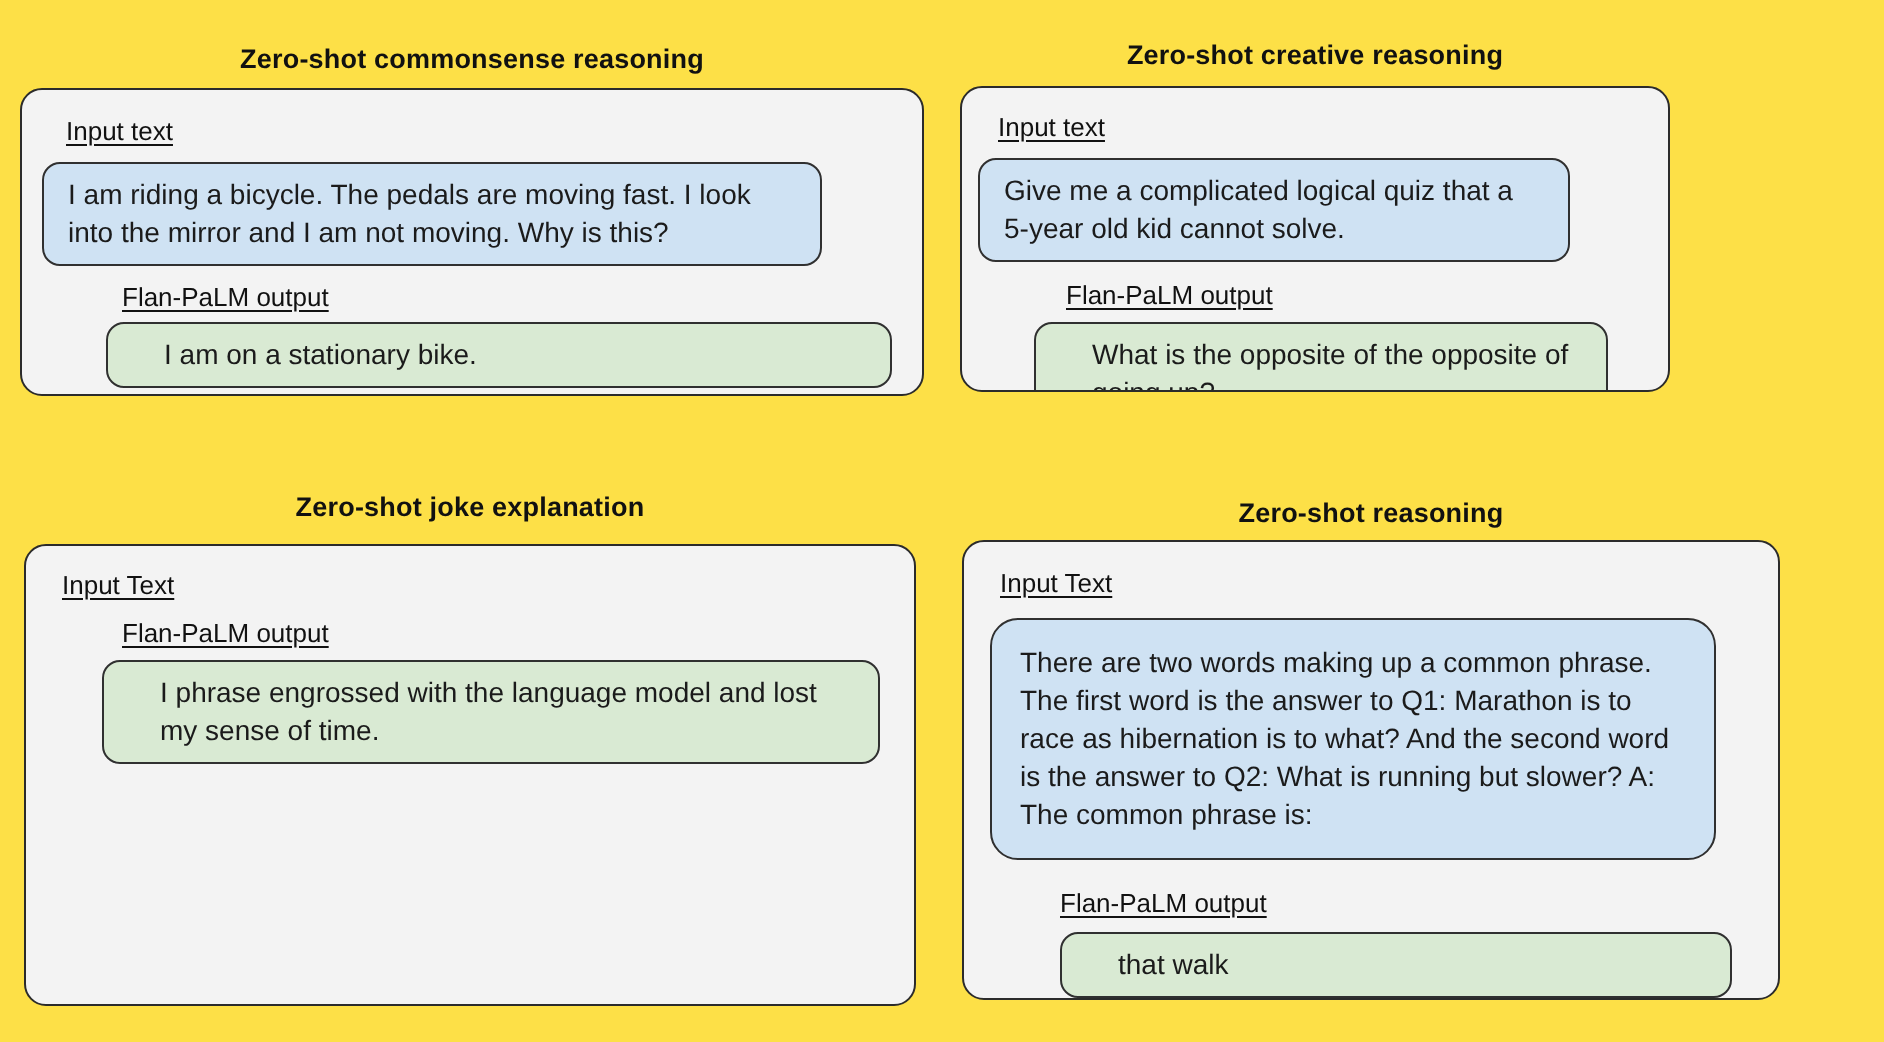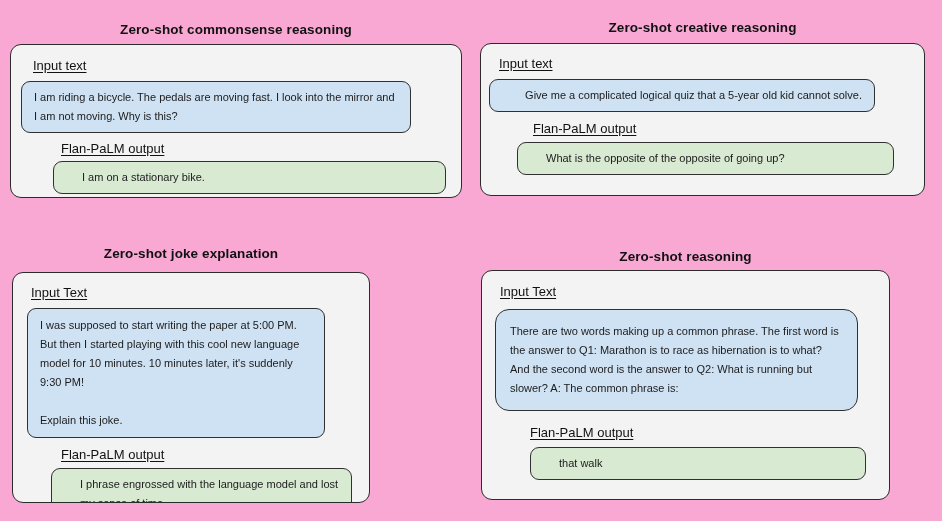--- a/index.html
+++ b/index.html
@@ -6,27 +6,27 @@
   html, body { background: #ffffff; }
   body {
     font-family: "Liberation Sans", "DejaVu Sans", sans-serif;
     color: #161616;
     -webkit-font-smoothing: antialiased;
   }
   .canvas {
     position: relative;
     width: 942px;
     height: 521px;
-    background: #f9a8d4;
+    background: #fde047;
     overflow: hidden;
   }
   .quad { position: absolute; }
   .q1 { left: 10px;  top: 22px;  width: 452px; }
-  .q2 { left: 480px; top: 20px;  width: 445px; }
-  .q3 { left: 12px;  top: 246px; width: 358px; }
+  .q2 { left: 480px; top: 20px;  width: 355px; }
+  .q3 { left: 12px;  top: 246px; width: 446px; }
   .q4 { left: 481px; top: 249px; width: 409px; }
 
   .title {
     font-size: 13.5px;
     font-weight: 700;
     line-height: 16px;
     text-align: center;
     color: #111111;
     letter-spacing: 0.1px;
   }
@@ -48,39 +48,39 @@
 
   .label {
     font-size: 13px;
     font-weight: 400;
     line-height: 15px;
     text-decoration: underline;
     text-underline-offset: 2px;
     color: #111111;
   }
   .bubble {
-    font-size: 11px;
+    font-size: 14px;
     line-height: 19px;
     border: 1.5px solid #303030;
     border-radius: 9px;
     padding: 6px 12px;
     white-space: pre-line;
     color: #1b1b1b;
   }
   .in-bubble  { background: #cfe2f3; }
   .out-bubble { background: #d9ead3; padding-left: 28px; }
 
   
   .card1 .in-label   { margin: 13px 0 0 22px; }
   .card1 .in-bubble  { margin: 8px 50px 0 10px; }
   .card1 .out-label  { margin: 8px 0 0 50px; }
   .card1 .out-bubble { margin: 5px 15px 0 42px; }
 
   .card2 .in-label   { margin: 12px 0 0 18px; }
-  .card2 .in-bubble  { margin: 8px 49px 0 8px; text-align: right; }
+  .card2 .in-bubble  { margin: 8px 49px 0 8px; }
   .card2 .out-label  { margin: 9px 0 0 52px; }
   .card2 .out-bubble { margin: 6px 30px 0 36px; }
 
   .card3 .in-label   { margin: 12px 0 0 18px; }
   .card3 .in-bubble  { margin: 8px 44px 0 14px; padding: 7px 12px; }
   .card3 .out-label  { margin: 9px 0 0 48px; }
   .card3 .out-bubble { margin: 6px 17px 0 38px; }
 
   .card4 .in-label   { margin: 13px 0 0 18px; }
   .card4 .in-bubble  { margin: 10px 31px 0 13px; padding: 12px 14px; border-radius: 14px; }
@@ -109,23 +109,20 @@
       <div class="bubble in-bubble">Give me a complicated logical quiz that a 5-year old kid cannot solve.</div>
       <div class="label out-label">Flan-PaLM output</div>
       <div class="bubble out-bubble">What is the opposite of the opposite of going up?</div>
     </div>
   </section>
 
   <section class="quad q3">
     <div class="title">Zero-shot joke explanation</div>
     <div class="card card3">
       <div class="label in-label">Input Text</div>
-      <div class="bubble in-bubble">I was supposed to start writing the paper at 5:00 PM. But then I started playing with this cool new language model for 10 minutes. 10 minutes later, it's suddenly 9:30 PM!
-
-Explain this joke.</div>
       <div class="label out-label">Flan-PaLM output</div>
       <div class="bubble out-bubble">I phrase engrossed with the language model and lost my sense of time.</div>
     </div>
   </section>
 
   <section class="quad q4">
     <div class="title">Zero-shot reasoning</div>
     <div class="card card4">
       <div class="label in-label">Input Text</div>
       <div class="bubble in-bubble">There are two words making up a common phrase. The first word is the answer to Q1: Marathon is to race as hibernation is to what? And the second word is the answer to Q2: What is running but slower? A: The common phrase is:</div>

